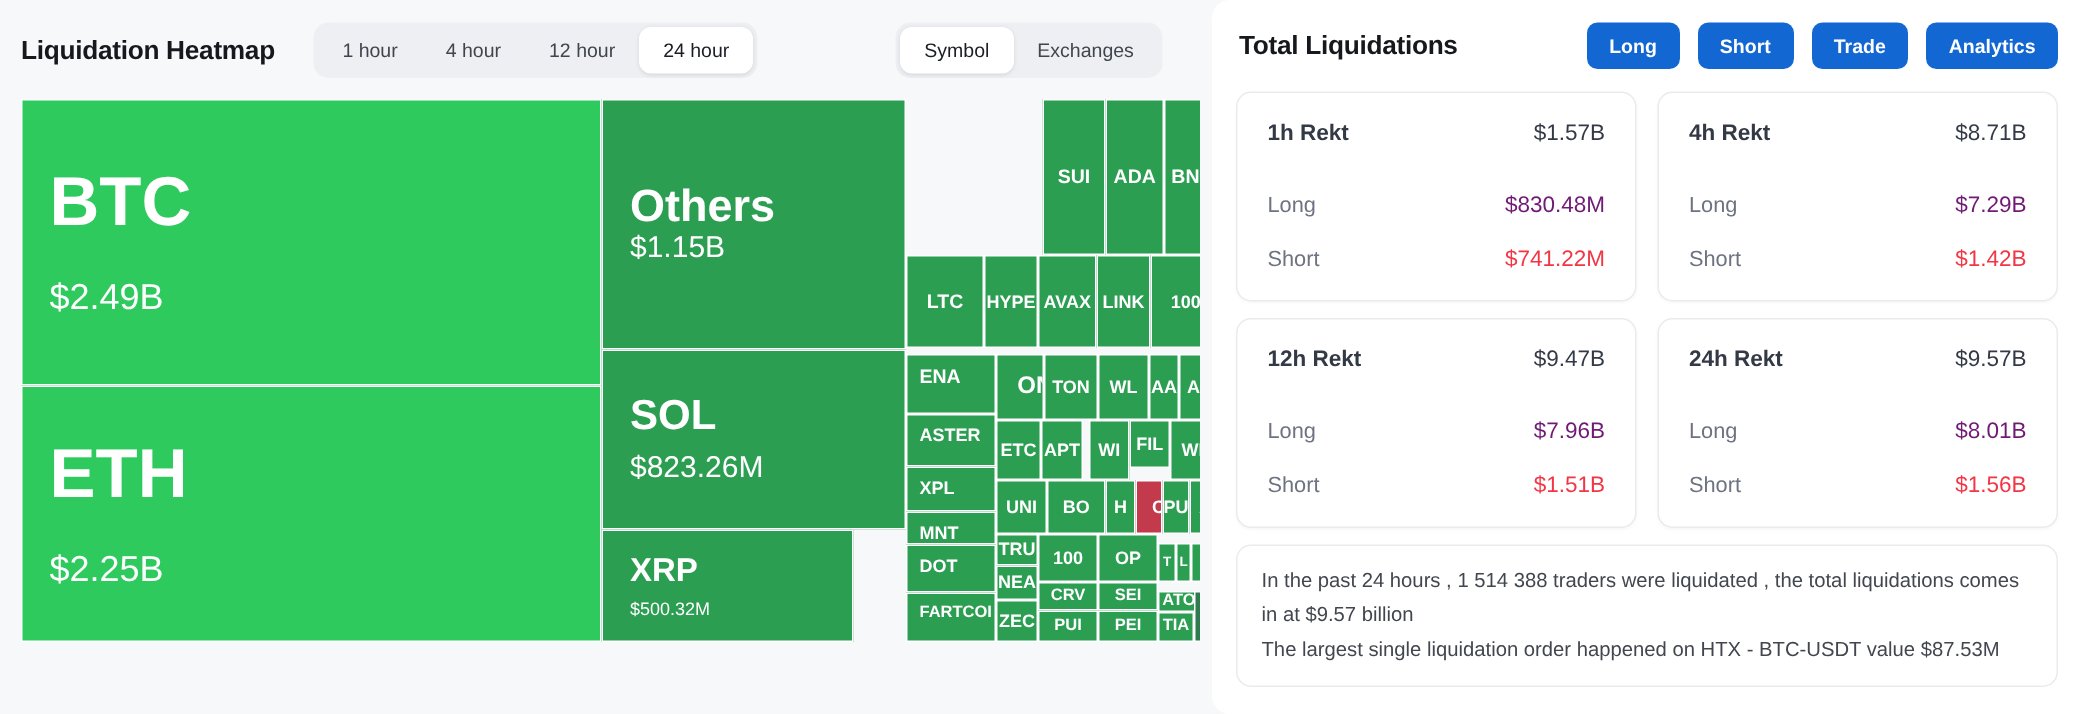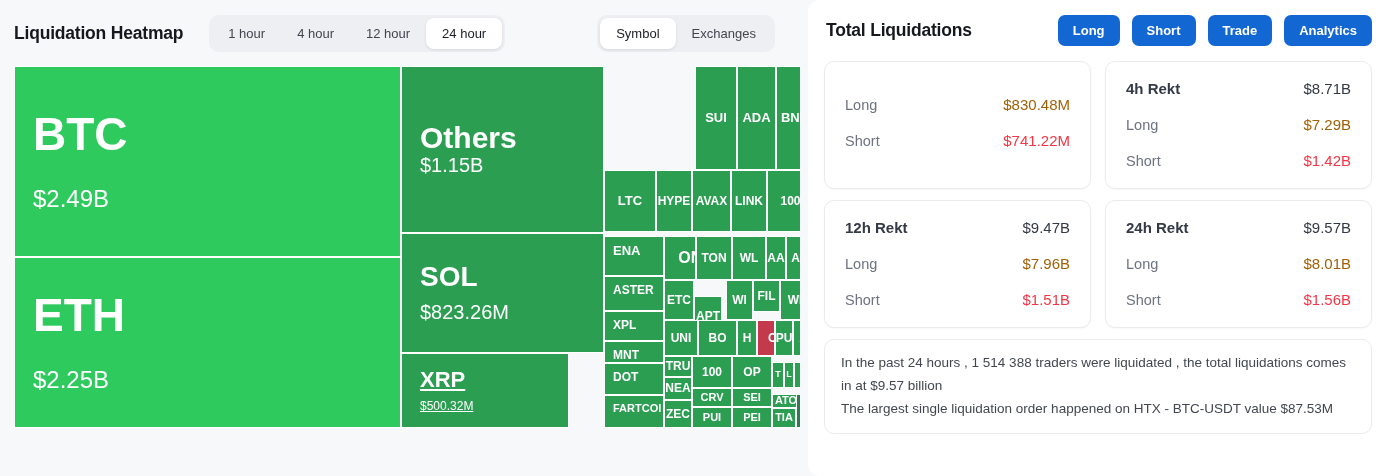--- a/index.html
+++ b/index.html
@@ -38,21 +38,21 @@
   .panel-buttons { margin-left:auto; display:flex; gap:12px; }
   .blue-btn { background:#1367d2; color:#fff; border:none; font-family:inherit; font-weight:700; font-size:13px; padding:8px 15px; border-radius:7px; cursor:pointer; }
 
   .cards { display:grid; grid-template-columns:1fr 1fr; gap:11px 14px; padding:2px 16px 0 16px; }
   .card { background:#fff; border:1px solid #e9ebef; border-radius:10px; padding:15px 20px 19px 20px; box-shadow:0 1px 2px rgba(0,0,0,.03); }
   .card-row { display:flex; justify-content:space-between; align-items:baseline; margin-top:19px; }
   .card-row.first { margin-top:3px; }
   .c-label { font-size:15px; font-weight:700; color:#333945; }
   .c-total { font-size:15px; font-weight:400; color:#333945; }
   .c-side { font-size:14.5px; color:#6d7380; }
-  .c-long { font-size:15px; color:#a16207; }
+  .c-long { font-size:15px; color:#701a75;margin-top:12px; }
   .c-short { font-size:15px; color:#f23645; }
 
   .info-card { margin:11px 16px 0 16px; background:#fff; border:1px solid #e9ebef; border-radius:10px; padding:11px 16px 12px 16px; font-size:13.5px; color:#42474f; line-height:1.72; }
 </style>
 </head>
 <body>
 
 <div class="topbar">
   <div class="page-title">Liquidation Heatmap</div>
   <div class="seg seg1">
@@ -77,21 +77,21 @@
       <div class="t-value" style="font-size: 24px; margin-top: 26px;">$2.25B</div>
     </div>
     <div class="tile v-mid m-big" style="left: 387px; top: 0px; width: 203px; height: 167px;">
       <div class="t-label" style="font-size: 30px;">Others</div>
       <div class="t-value" style="font-size: 20px; margin-top: 0;">$1.15B</div>
     </div>
     <div class="tile v-mid m-big" style="left: 387px; top: 167px; width: 203px; height: 120px;">
       <div class="t-label" style="font-size: 28px;">SOL</div>
       <div class="t-value" style="font-size: 20px; margin-top: 10px;">$823.26M</div>
     </div>
-    <div class="tile v-mid m-big" style="left: 387px; top: 287px; width: 168px; height: 75px; text-decoration: underline;">
+    <div class="tile v-mid m-big" style="left: 387px; top: 287px; width: 168px; height: 75px;">
       <div class="t-label" style="font-size: 22px;">XRP</div>
       <div class="t-value" style="font-size: 12px; margin-top: 8px;">$500.32M</div>
     </div>
     <div class="tile v-mid m-center" style="left: 681px; top: 0px; width: 42px; height: 104px;">
       <div class="t-label" style="font-size: 13px;">SUI</div>
     </div>
     <div class="tile v-mid m-center" style="left: 723px; top: 0px; width: 39px; height: 104px;">
       <div class="t-label" style="font-size: 13px;">ADA</div>
     </div>
     <div class="tile v-mid m-center" style="left: 762px; top: 0px; width: 38px; height: 104px;">
@@ -141,21 +141,21 @@
     </div>
     <div class="tile v-mid m-center" style="left: 752px; top: 170px; width: 20px; height: 44px;">
       <div class="t-label" style="font-size: 12px;">AA</div>
     </div>
     <div class="tile v-mid m-center" style="left: 772px; top: 170px; width: 28px; height: 44px;">
       <div class="t-label" style="font-size: 12px;">AR</div>
     </div>
     <div class="tile v-mid m-center" style="left: 650px; top: 214px; width: 30px; height: 40px;">
       <div class="t-label" style="font-size: 12px;">ETC</div>
     </div>
-    <div class="tile v-mid m-center" style="left: 680px; top: 230px; width: 28px; height: 40px;">
+    <div class="tile v-mid m-center" style="left: 680px; top: 214px; width: 28px; height: 40px;">
       <div class="t-label" style="font-size: 12px;">APT</div>
     </div>
     <div class="tile v-mid m-center" style="left: 712px; top: 214px; width: 27px; height: 40px;">
       <div class="t-label" style="font-size: 12px;">WI</div>
     </div>
     <div class="tile v-mid m-center" style="left: 739px; top: 214px; width: 27px; height: 32px;">
       <div class="t-label" style="font-size: 12px;">FIL</div>
     </div>
     <div class="tile v-mid m-center" style="left: 766px; top: 214px; width: 34px; height: 40px;">
       <div class="t-label" style="font-size: 12px;">WL</div>
@@ -228,20 +228,24 @@
     <div class="panel-title">Total Liquidations</div>
     <div class="panel-buttons">
         <button class="blue-btn">Long</button>
         <button class="blue-btn">Short</button>
         <button class="blue-btn">Trade</button>
         <button class="blue-btn">Analytics</button>
       </div>
   </div>
   <div class="cards">
       <div class="card">
+        <div class="card-row first">
+          <span class="c-label">1h Rekt</span>
+          <span class="c-total">$1.57B</span>
+        </div>
         <div class="card-row">
           <span class="c-side">Long</span>
           <span class="c-long">$830.48M</span>
         </div>
         <div class="card-row">
           <span class="c-side">Short</span>
           <span class="c-short">$741.22M</span>
         </div>
       </div>
       <div class="card">

